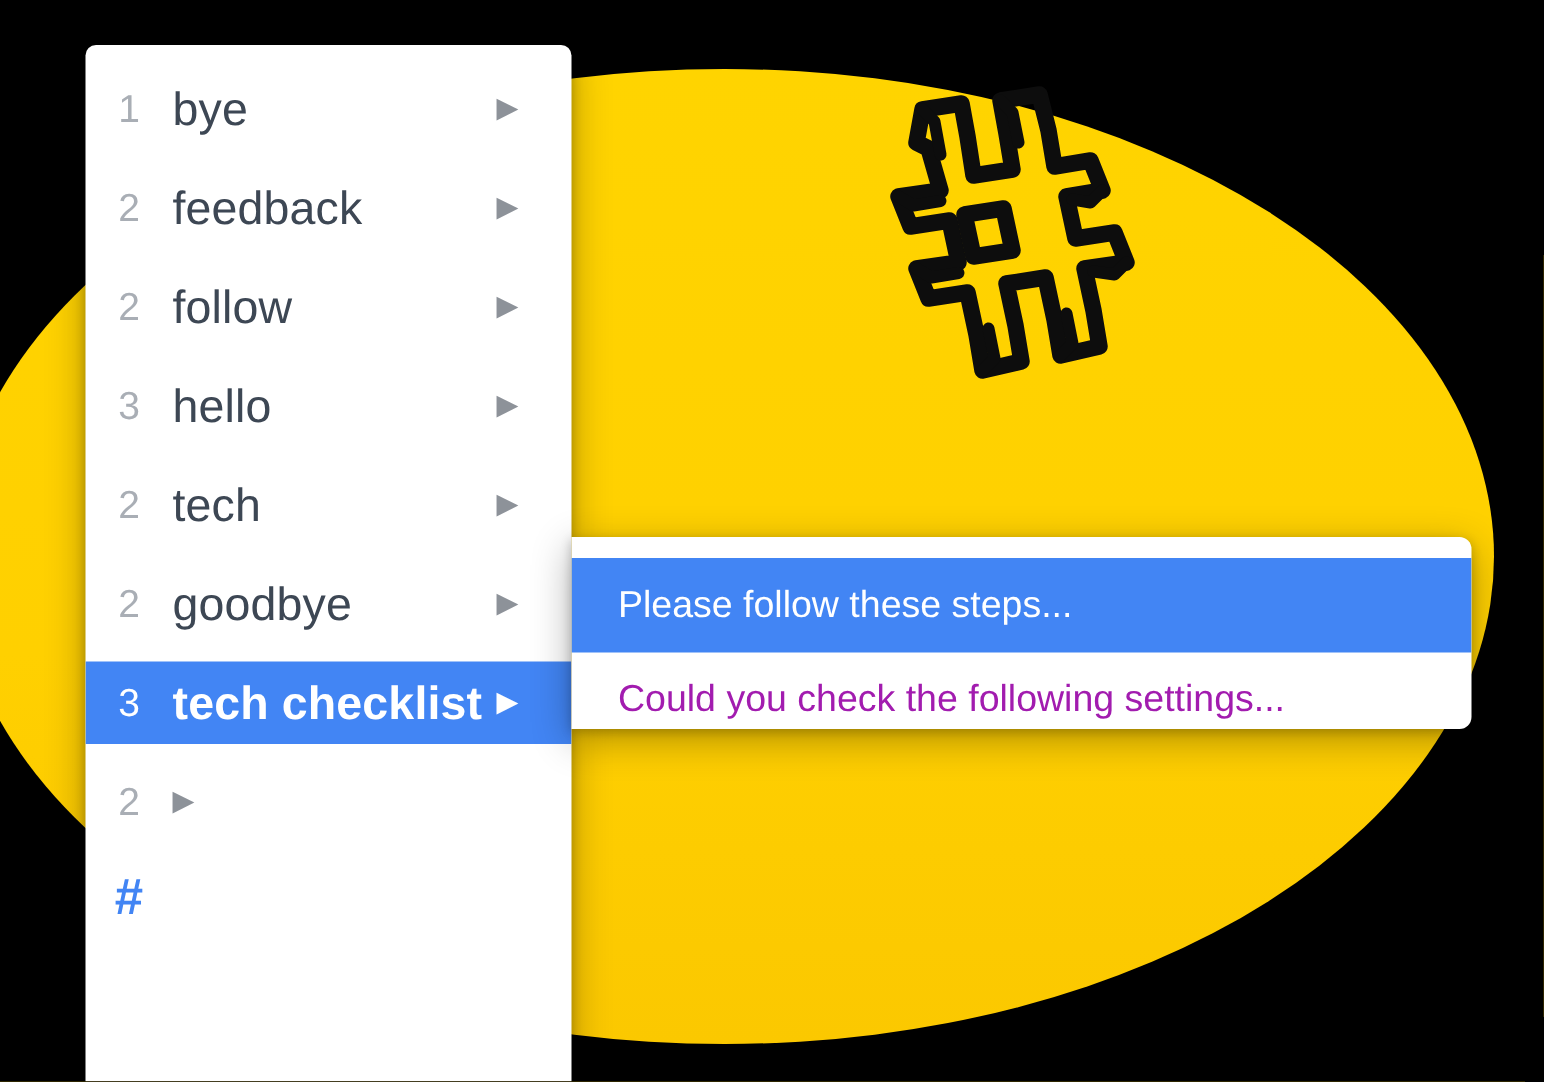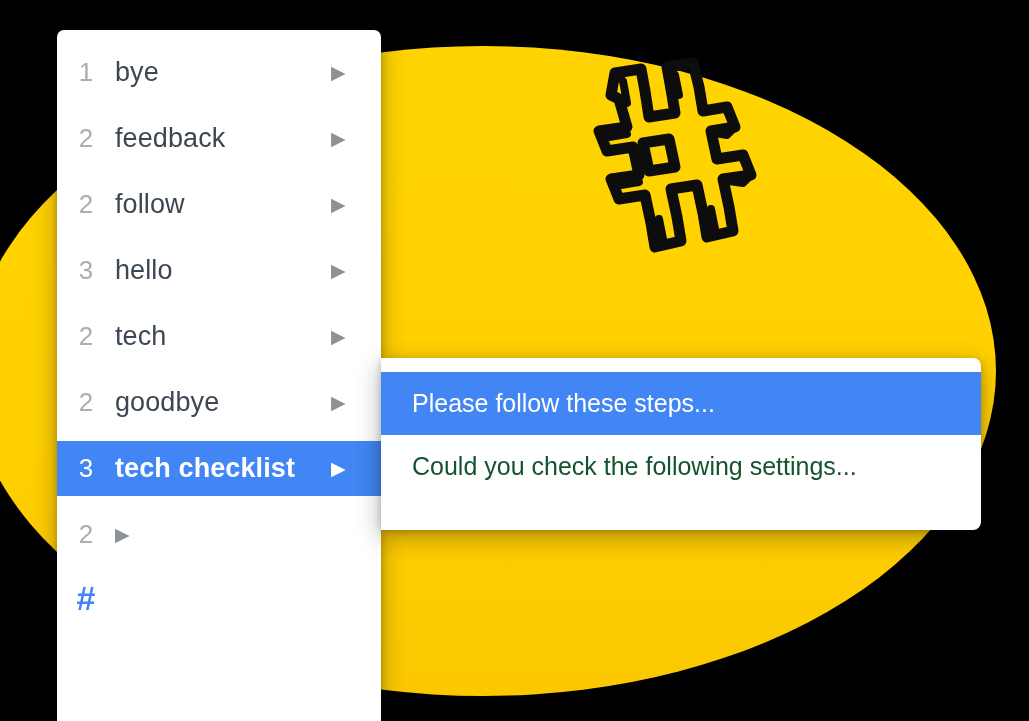--- a/index.html
+++ b/index.html
@@ -65,21 +65,21 @@
   .row .count {
     width: 58px;
     flex: 0 0 58px;
     text-align: center;
     font-size: 26px;
     color: #a9aeb5;
     letter-spacing: 0px;
   }
   .row .label {
     flex: 1 1 auto;
-    font-size: 27px;
+    font-size: 31px;
     color: #3d4754;
     letter-spacing: 0.1px;
     white-space: nowrap;
   }
   .row .caret {
     flex: 0 0 50px;
     width: 50px;
     text-align: left;
     font-size: 19px;
     line-height: 1;
@@ -107,33 +107,33 @@
     color: #4285F4;
     line-height: 1;
   }
 
   
   .submenu {
     position: absolute;
     left: 381px;
     top: 358px;
     width: 600px;
-    height: 172px;
+    height: 128px;
     background: #FFFFFF;
     border-radius: 0 8px 8px 0;
     box-shadow: 0 7px 26px rgba(0,0,0,0.30), 0 2px 7px rgba(0,0,0,0.20);
     overflow: hidden;
   }
   .sub-item {
     display: flex;
     align-items: center;
     height: 63px;
     padding-left: 31px;
     font-size: 25px;
-    color: #14532d;
+    color: #a21caf;
     white-space: nowrap;
     box-sizing: border-box;
   }
   .sub-item:first-child { margin-top: 14px; }
   .sub-item.active {
     background: #4285F4;
     color: #FFFFFF;
   }
 </style>
 </head>

